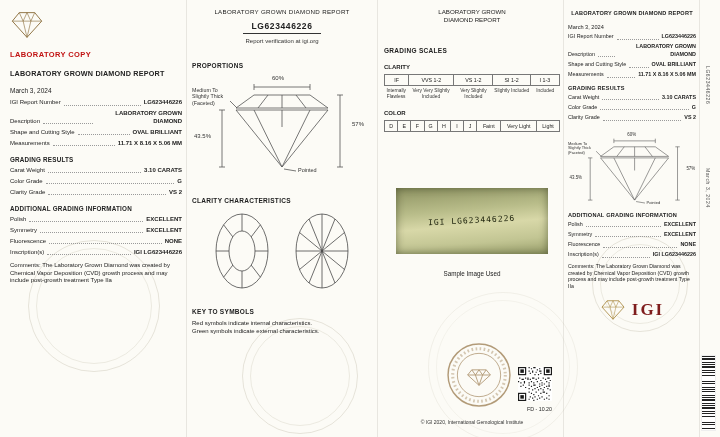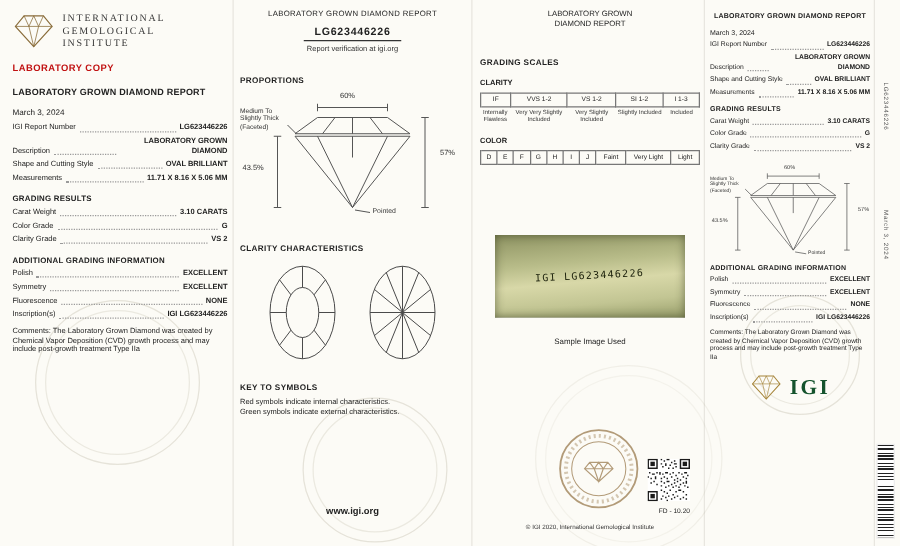--- a/index.html
+++ b/index.html
@@ -78,21 +78,21 @@
   .p4 .hdr { text-align:center; font-size:5.6px; font-weight:bold; margin-top:2px; letter-spacing:.2px; }
   .p4 .date { font-size:5.6px; margin:8px 0 3px; }
   .p4 .row { font-size:5.4px; margin-top:2.8px; }
   .p4 .row .val { max-width:78px; }
   .p4 .sec { font-size:5.6px; margin-top:6px; }
   .p4 .comments { font-size:5.2px; line-height:6.6px; margin-top:4px; }
   .mini { width:128px; height:80px; overflow:hidden; margin-top:4px; }
   .mini .prop-diagram { transform:scale(.74); transform-origin:0 0; }
   .igi-logo { display:flex; align-items:center; justify-content:center; gap:6px; margin-top:10px; }
   .igi-logo svg { width:26px; height:22px; }
-  .igi-text { font-family:"Liberation Serif", serif; font-weight:bold; font-size:17px; letter-spacing:2px; color:#14532d; }
+  .igi-text { font-family:"Liberation Serif", serif; font-weight:bold; font-size:17px; letter-spacing:2px; color:#7f1d1d; }
 
   
   .edge-text { position:absolute; writing-mode:vertical-rl; font-size:5px; color:#555; letter-spacing:.6px; }
   .barcode { position:absolute; left:702px; top:356px; width:13px; height:74px; outline:1px solid #eee;
     background:repeating-linear-gradient(to bottom,#222 0 1px,#fff 1px 2.2px,#222 2.2px 3.6px,#fff 3.6px 6.2px,#222 6.2px 6.9px,#fff 6.9px 8.2px); }
 </style>
 </head>
 <body>
 
 <div class="page">
@@ -115,25 +115,20 @@
   <div class="fold" style="left:699px;"></div>
 
   <section class="panel p1">
     <div class="brand">
       <svg viewBox="0 0 44 38">
         <g fill="none" stroke="#8a6d3b" stroke-width="1.2">
           <path d="M12 3 L32 3 L41 14 L22 35 L3 14 Z"></path>
           <path d="M3 14 L41 14 M12 3 L17 14 L22 3 L27 14 L32 3 M17 14 L22 35 M27 14 L22 35" stroke-width=".8"></path>
         </g>
       </svg>
-      <div class="brand-lines">
-        <div>INTERNATIONAL</div>
-        <div>GEMOLOGICAL</div>
-        <div>INSTITUTE</div>
-      </div>
     </div>
     <div class="ecopy">LABORATORY COPY</div>
     <h1 class="rpt-title">LABORATORY GROWN DIAMOND REPORT</h1>
     <div class="date">March 3, 2024</div>
 
     <div class="row">
       <span class="lbl">IGI Report Number</span>
         <span class="dots"></span>
         <span class="val">LG623446226</span>
     </div>
@@ -240,21 +235,20 @@
         <path d="M28 39 L54 39 M28 39 L50.5 20.5 M28 39 L41 7 M28 39 L28 2 M28 39 L15 7 M28 39 L5.5 20.5 M28 39 L2 39 M28 39 L5.5 57.5 M28 39 L15 71 M28 39 L28 76 M28 39 L41 71 M28 39 L50.5 57.5"></path>
       </svg>
     </div>
 
     <h2 class="h-sec">KEY TO SYMBOLS</h2>
     <div class="key-lines">
       <div>Red symbols indicate internal characteristics.</div>
       <div>Green symbols indicate external characteristics.</div>
     </div>
 
-    <div class="website">www.igi.org</div>
   </section>
 
   <section class="panel p3">
     <div class="hdr">
       <div>LABORATORY GROWN</div>
       <div>DIAMOND REPORT</div>
     </div>
 
     <h2 class="h-sec">GRADING SCALES</h2>
 

